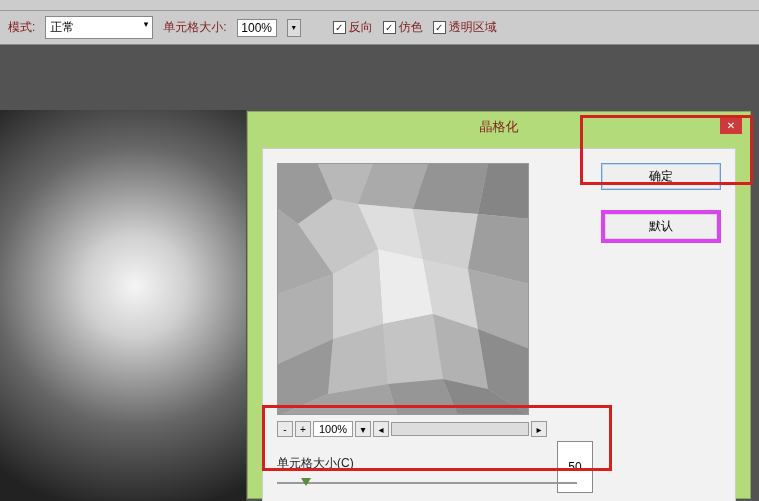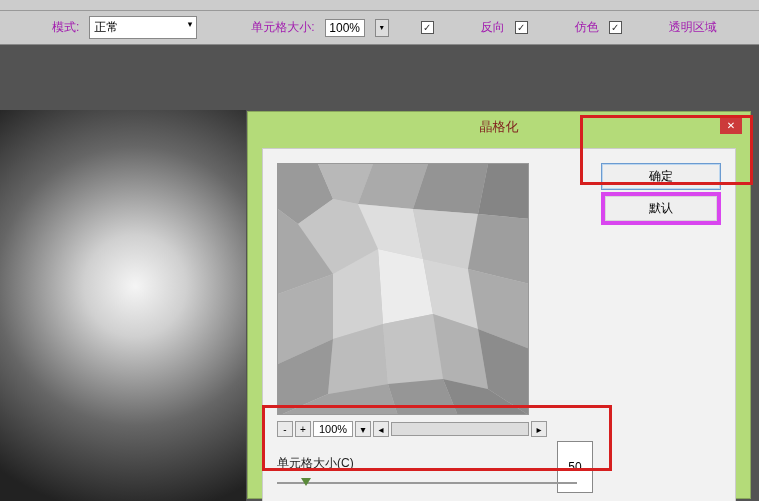--- a/index.html
+++ b/index.html
@@ -19,21 +19,21 @@
     }
     .options-bar {
       background: #cccccc;
       height: 34px;
       border-bottom: 1px solid #888;
       display: flex;
       align-items: center;
       padding: 0 8px;
       gap: 10px;
     }
-    .options-bar label { color: #a21caf; margin-left: 44px; }
+    .options-bar label { color: #7f1d1d; }
     .select-mode {
       background: #fff;
       border: 1px solid #888;
       padding: 2px 4px;
       width: 108px;
       font-size: 12px;
     }
     .opacity-input {
       background: #fff;
       border: 1px solid #888;
@@ -175,21 +175,21 @@
       left: 24px;
       top: -4px;
       width: 0; height: 0;
       border-left: 5px solid transparent;
       border-right: 5px solid transparent;
       border-top: 8px solid #5a8a3a;
     }
     .btn-col {
       display: flex;
       flex-direction: column;
-      gap: 2px;
+      gap: 20px;
       width: 120px;
       margin-left: auto;
     }
     .dlg-btn {
       border: 4px solid #d946ef;
       background: #efefef;
       padding: 4px 0;
       text-align: center;
       font-size: 12px;
       box-shadow: 0 0 0 1px #d8d8d8 inset;

